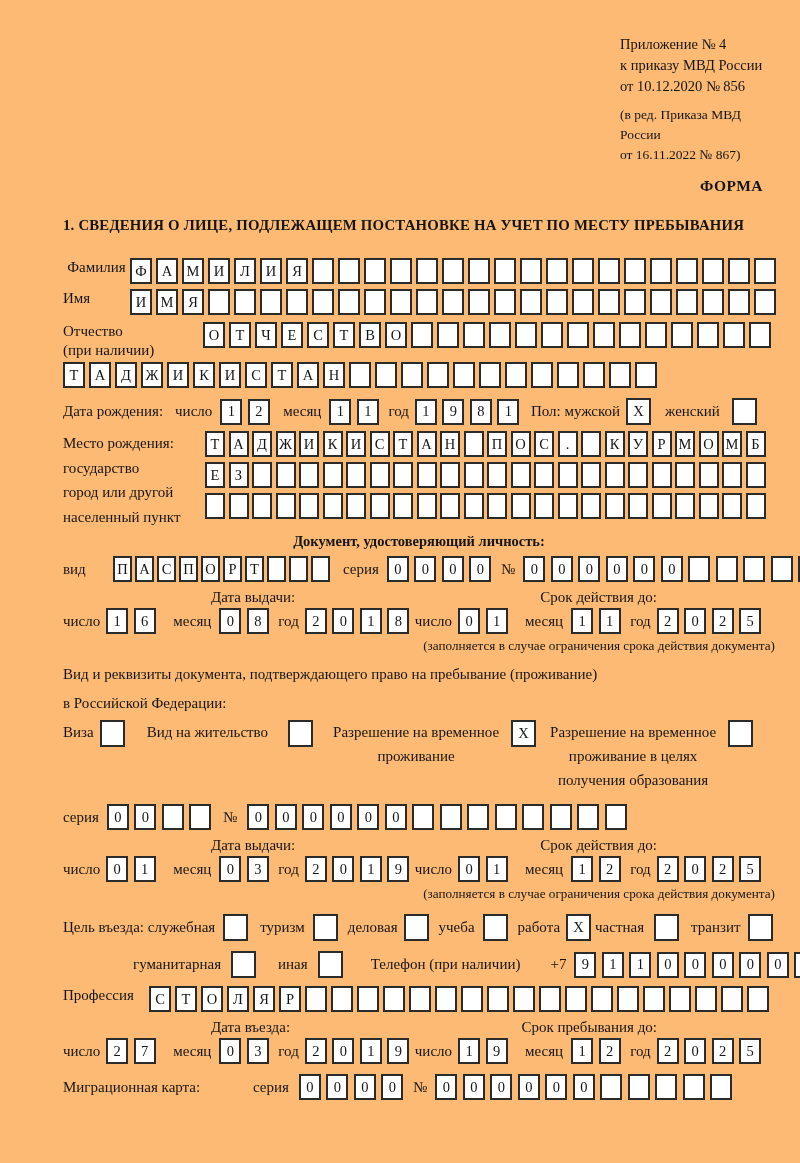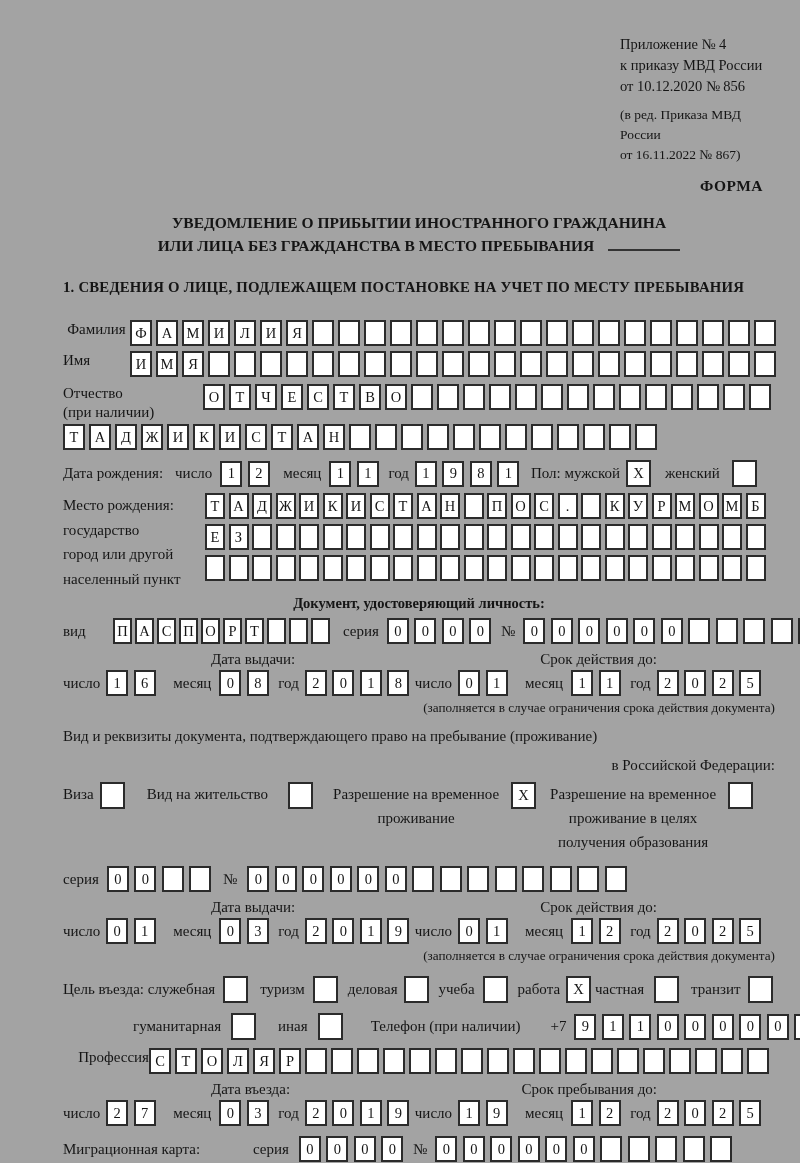--- a/index.html
+++ b/index.html
@@ -1,17 +1,17 @@
 <!DOCTYPE html>
 <html><head>
 <meta charset="utf-8">
 <style>
   html,body{margin:0;padding:0;background:#ffffff;}
   body{font-family:"Liberation Serif", serif;color:#151515;}
-  .page{width:800px;height:1163px;box-sizing:border-box;padding:34px 25px 0 63px;overflow:hidden;background:#a3a3a3;position:relative;}
+  .page{width:800px;height:1163px;box-sizing:border-box;padding:34px 25px 0 63px;overflow:hidden;background:#fdba74;position:relative;}
   .pre{white-space:pre-line;}
   .appendix{margin-left:557px;font-size:14.5px;line-height:21px;}
   .edition{margin-left:557px;margin-top:8px;font-size:13.5px;line-height:20px;}
   .forma{margin-top:12px;text-align:right;margin-right:12px;font-weight:bold;font-size:15.5px;letter-spacing:.5px;}
   .title{margin-top:16px;text-align:center;font-weight:bold;font-size:15.5px;line-height:23px;}
   .uline{display:inline-block;width:72px;border-bottom:2.5px solid #333;margin-left:14px;}
   .h1{margin-top:22px;font-weight:bold;font-size:14.8px;letter-spacing:.2px;white-space:nowrap;}
   .frow{display:flex;align-items:flex-start;}
   .frow.vc{align-items:center;}
   .flabel{flex:none;font-size:15px;line-height:19px;}
@@ -19,21 +19,21 @@
   .lw67{width:67px;} .lw140{width:140px;} .lw119{width:119px;} .lw142{width:142px;}
   .lw50{width:50px;} .lw86{width:86px;} .lw160{width:160px;}
   .cells{display:flex;flex:none;}
   .cell{width:22px;height:26px;border:2px solid #2b2b2b;margin-right:4px;box-sizing:border-box;
         display:flex;align-items:center;justify-content:center;font-size:14.5px;background:#fff;}
   .compact .cell{width:20px;margin-right:3.5px;}
   .narrow .cell{width:19px;margin-right:3px;}
   .dcells .cell{margin-right:5.5px;}
   .cb .cell{width:25px;height:27px;margin-right:0;}
   .mt2{margin-top:2px;} .mt5{margin-top:5px;justify-content:space-between;} .mt6{margin-top:6px;}
-  .mt7{margin-top:7px;} .mt8{margin-top:8px;text-align:right;} .mt10{margin-top:10px;} .mt12{margin-top:12px;} .mt24{margin-top:24px;text-align:center;}
+  .mt7{margin-top:7px;} .mt8{margin-top:8px;} .mt10{margin-top:10px;} .mt12{margin-top:12px;} .mt24{margin-top:24px;text-align:center;}
   .ml4{margin-left:4px;} .ml6{margin-left:6px;} .ml8{margin-left:8px;} .ml10{margin-left:10px;}
   .ml12{margin-left:12px;} .ml14{margin-left:14px;} .ml20{margin-left:20px;} .ml22{margin-left:22px;}
   .ml28{margin-left:28px;} .ml30{margin-left:30px;} .ml70{margin-left:70px;}
   .doc-head{margin-top:4px;text-align:center;font-weight:bold;font-size:14.5px;}
   .dlhead{display:flex;margin-top:7px;font-size:15px;}
   .dl-left{margin-left:148px;}
   .dl-right{margin-left:auto;margin-right:118px;}
   .drow{display:flex;align-items:center;margin-top:2px;font-size:15px;}
   .drow .grp{display:flex;align-items:center;}
   .grp-right{margin-left:auto;margin-right:62px;}
@@ -50,24 +50,20 @@
 
 <div class="page">
 
   <div class="appendix pre">Приложение № 4
 к приказу МВД России
 от 10.12.2020 № 856</div>
   <div class="edition pre">(в ред. Приказа МВД России
 от 16.11.2022 № 867)</div>
   <div class="forma">ФОРМА</div>
 
-  <div class="title">
-    <div>УВЕДОМЛЕНИЕ О ПРИБЫТИИ ИНОСТРАННОГО ГРАЖДАНИНА</div>
-    <div><span>ИЛИ ЛИЦА БЕЗ ГРАЖДАНСТВА В МЕСТО ПРЕБЫВАНИЯ</span><span class="uline"></span></div>
-  </div>
 
   <div class="h1">1. СВЕДЕНИЯ О ЛИЦЕ, ПОДЛЕЖАЩЕМ ПОСТАНОВКЕ НА УЧЕТ ПО МЕСТУ ПРЕБЫВАНИЯ</div>
 
   <div class="frow mt24">
     <span class="flabel lw67">Фамилия</span>
     <span class="cells">
         <span class="cell">Ф</span>
         <span class="cell">А</span>
         <span class="cell">М</span>
         <span class="cell">И</span>

